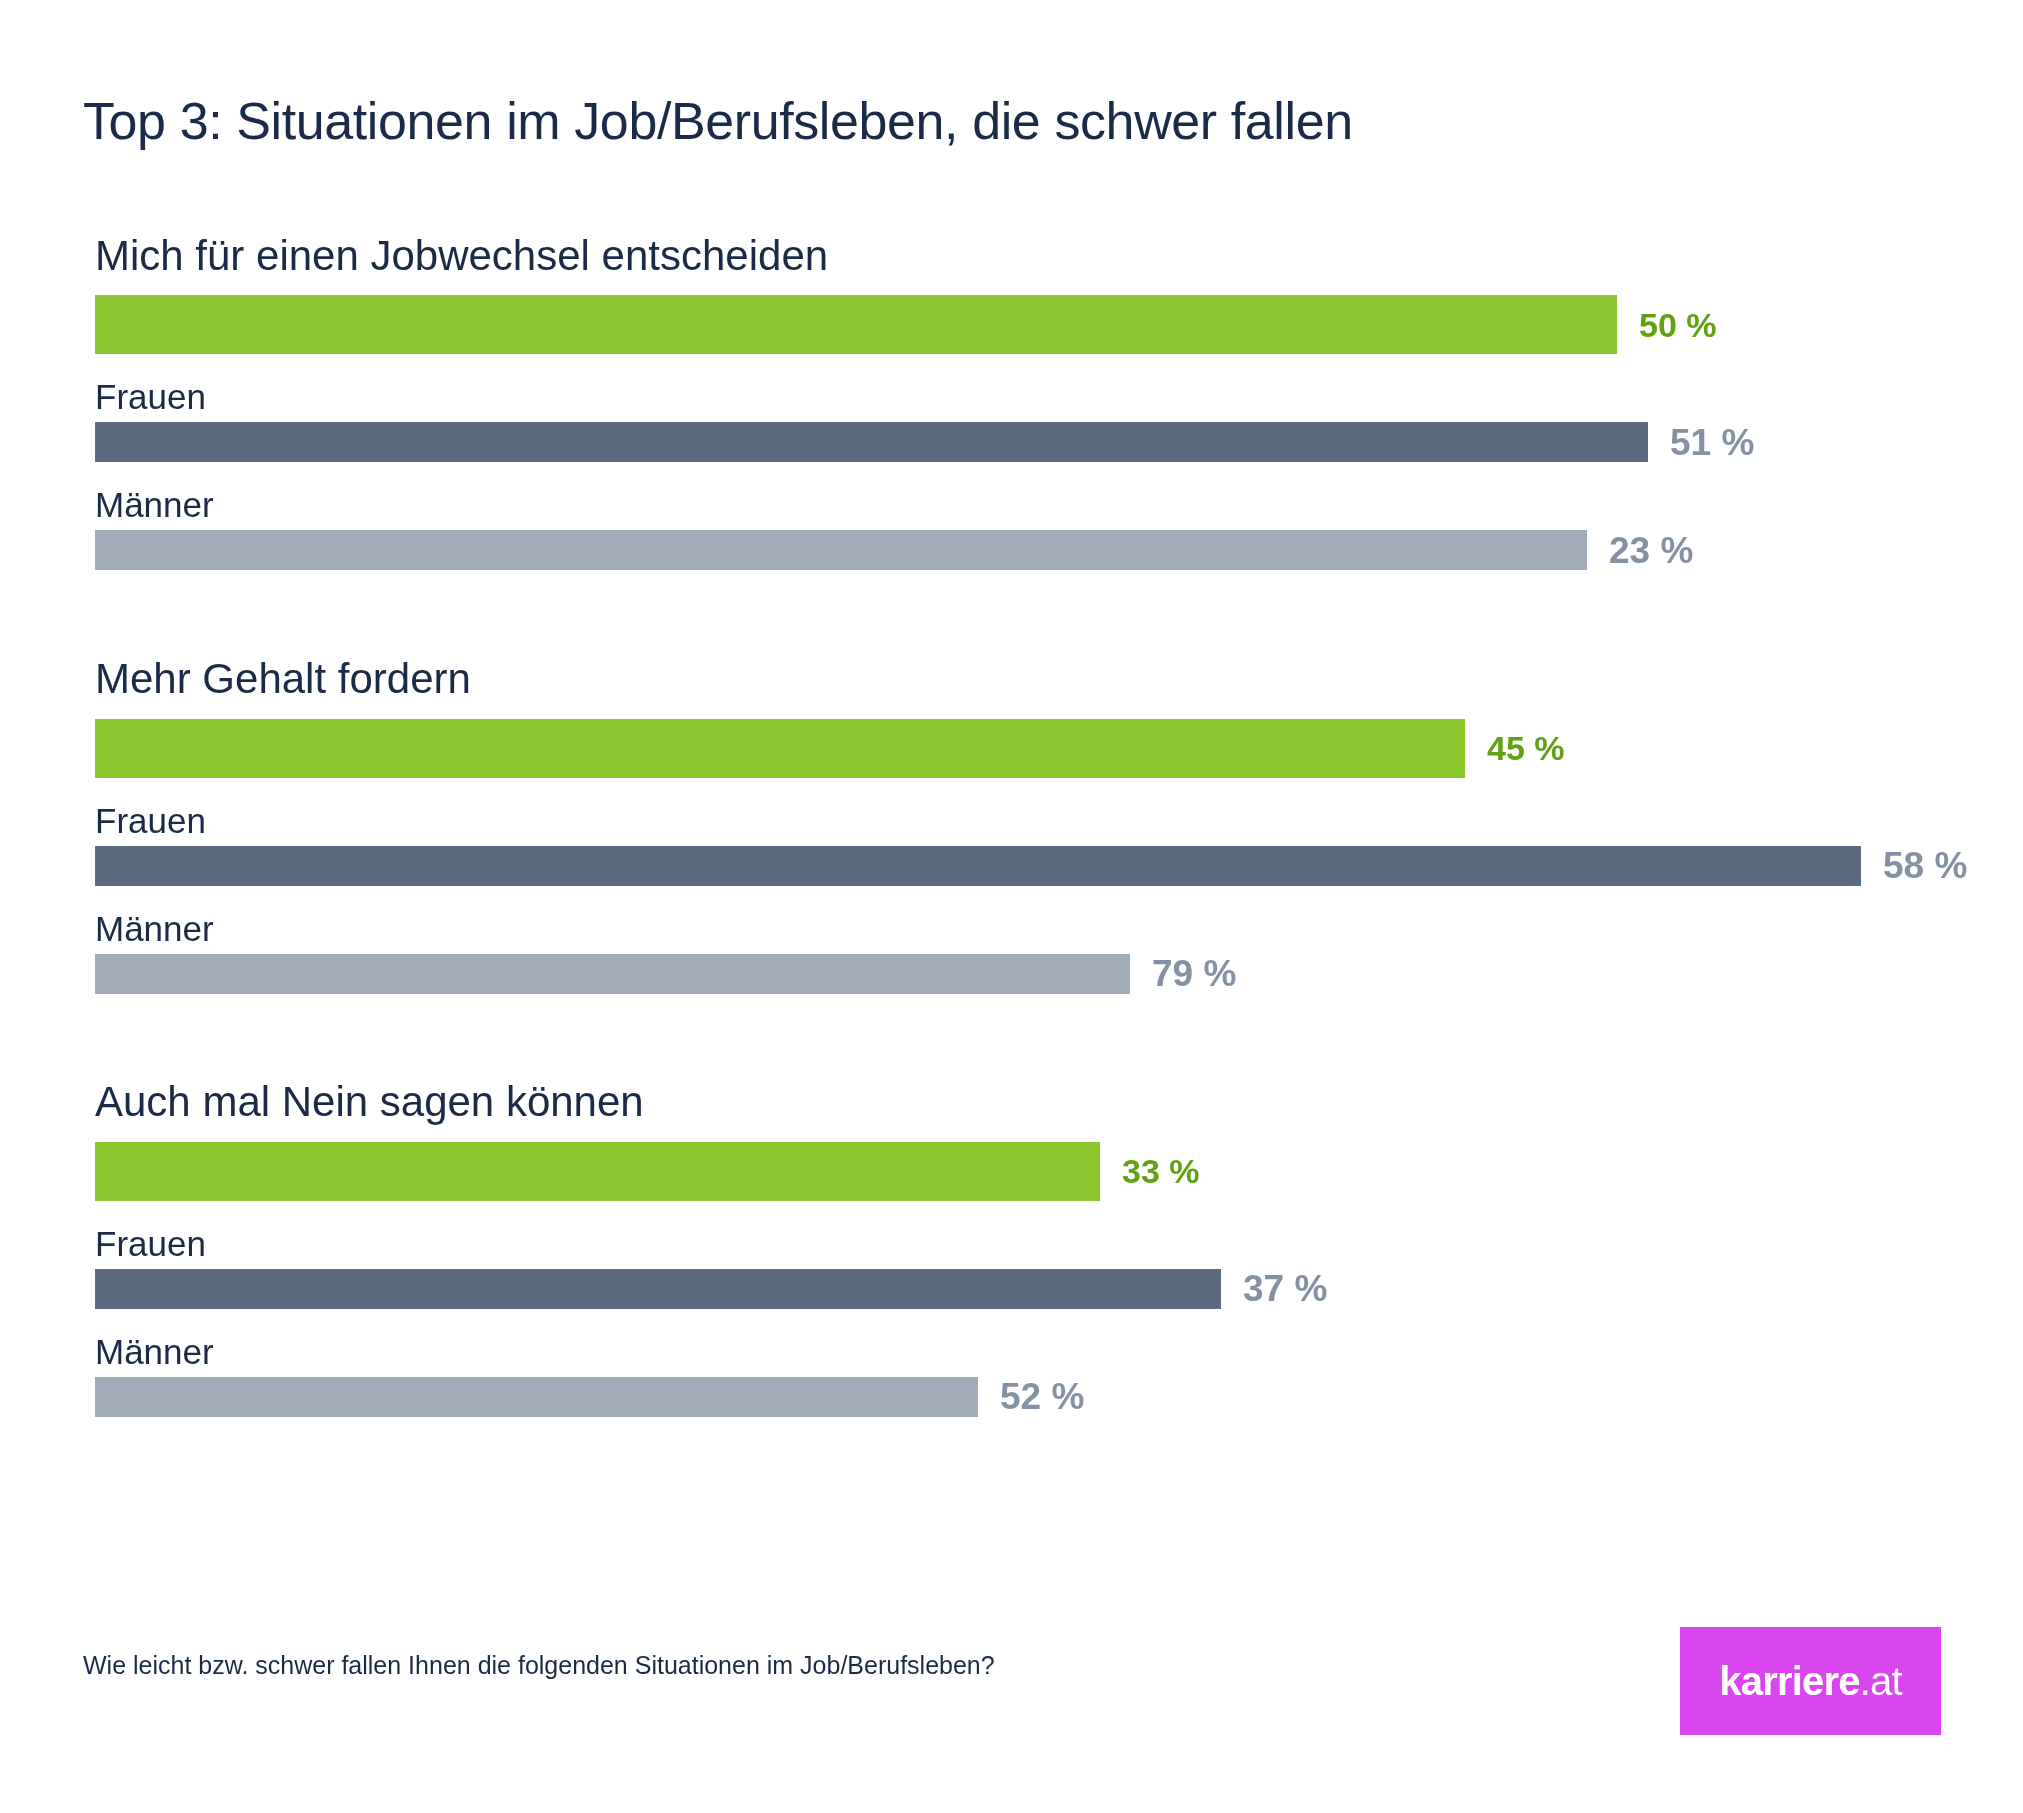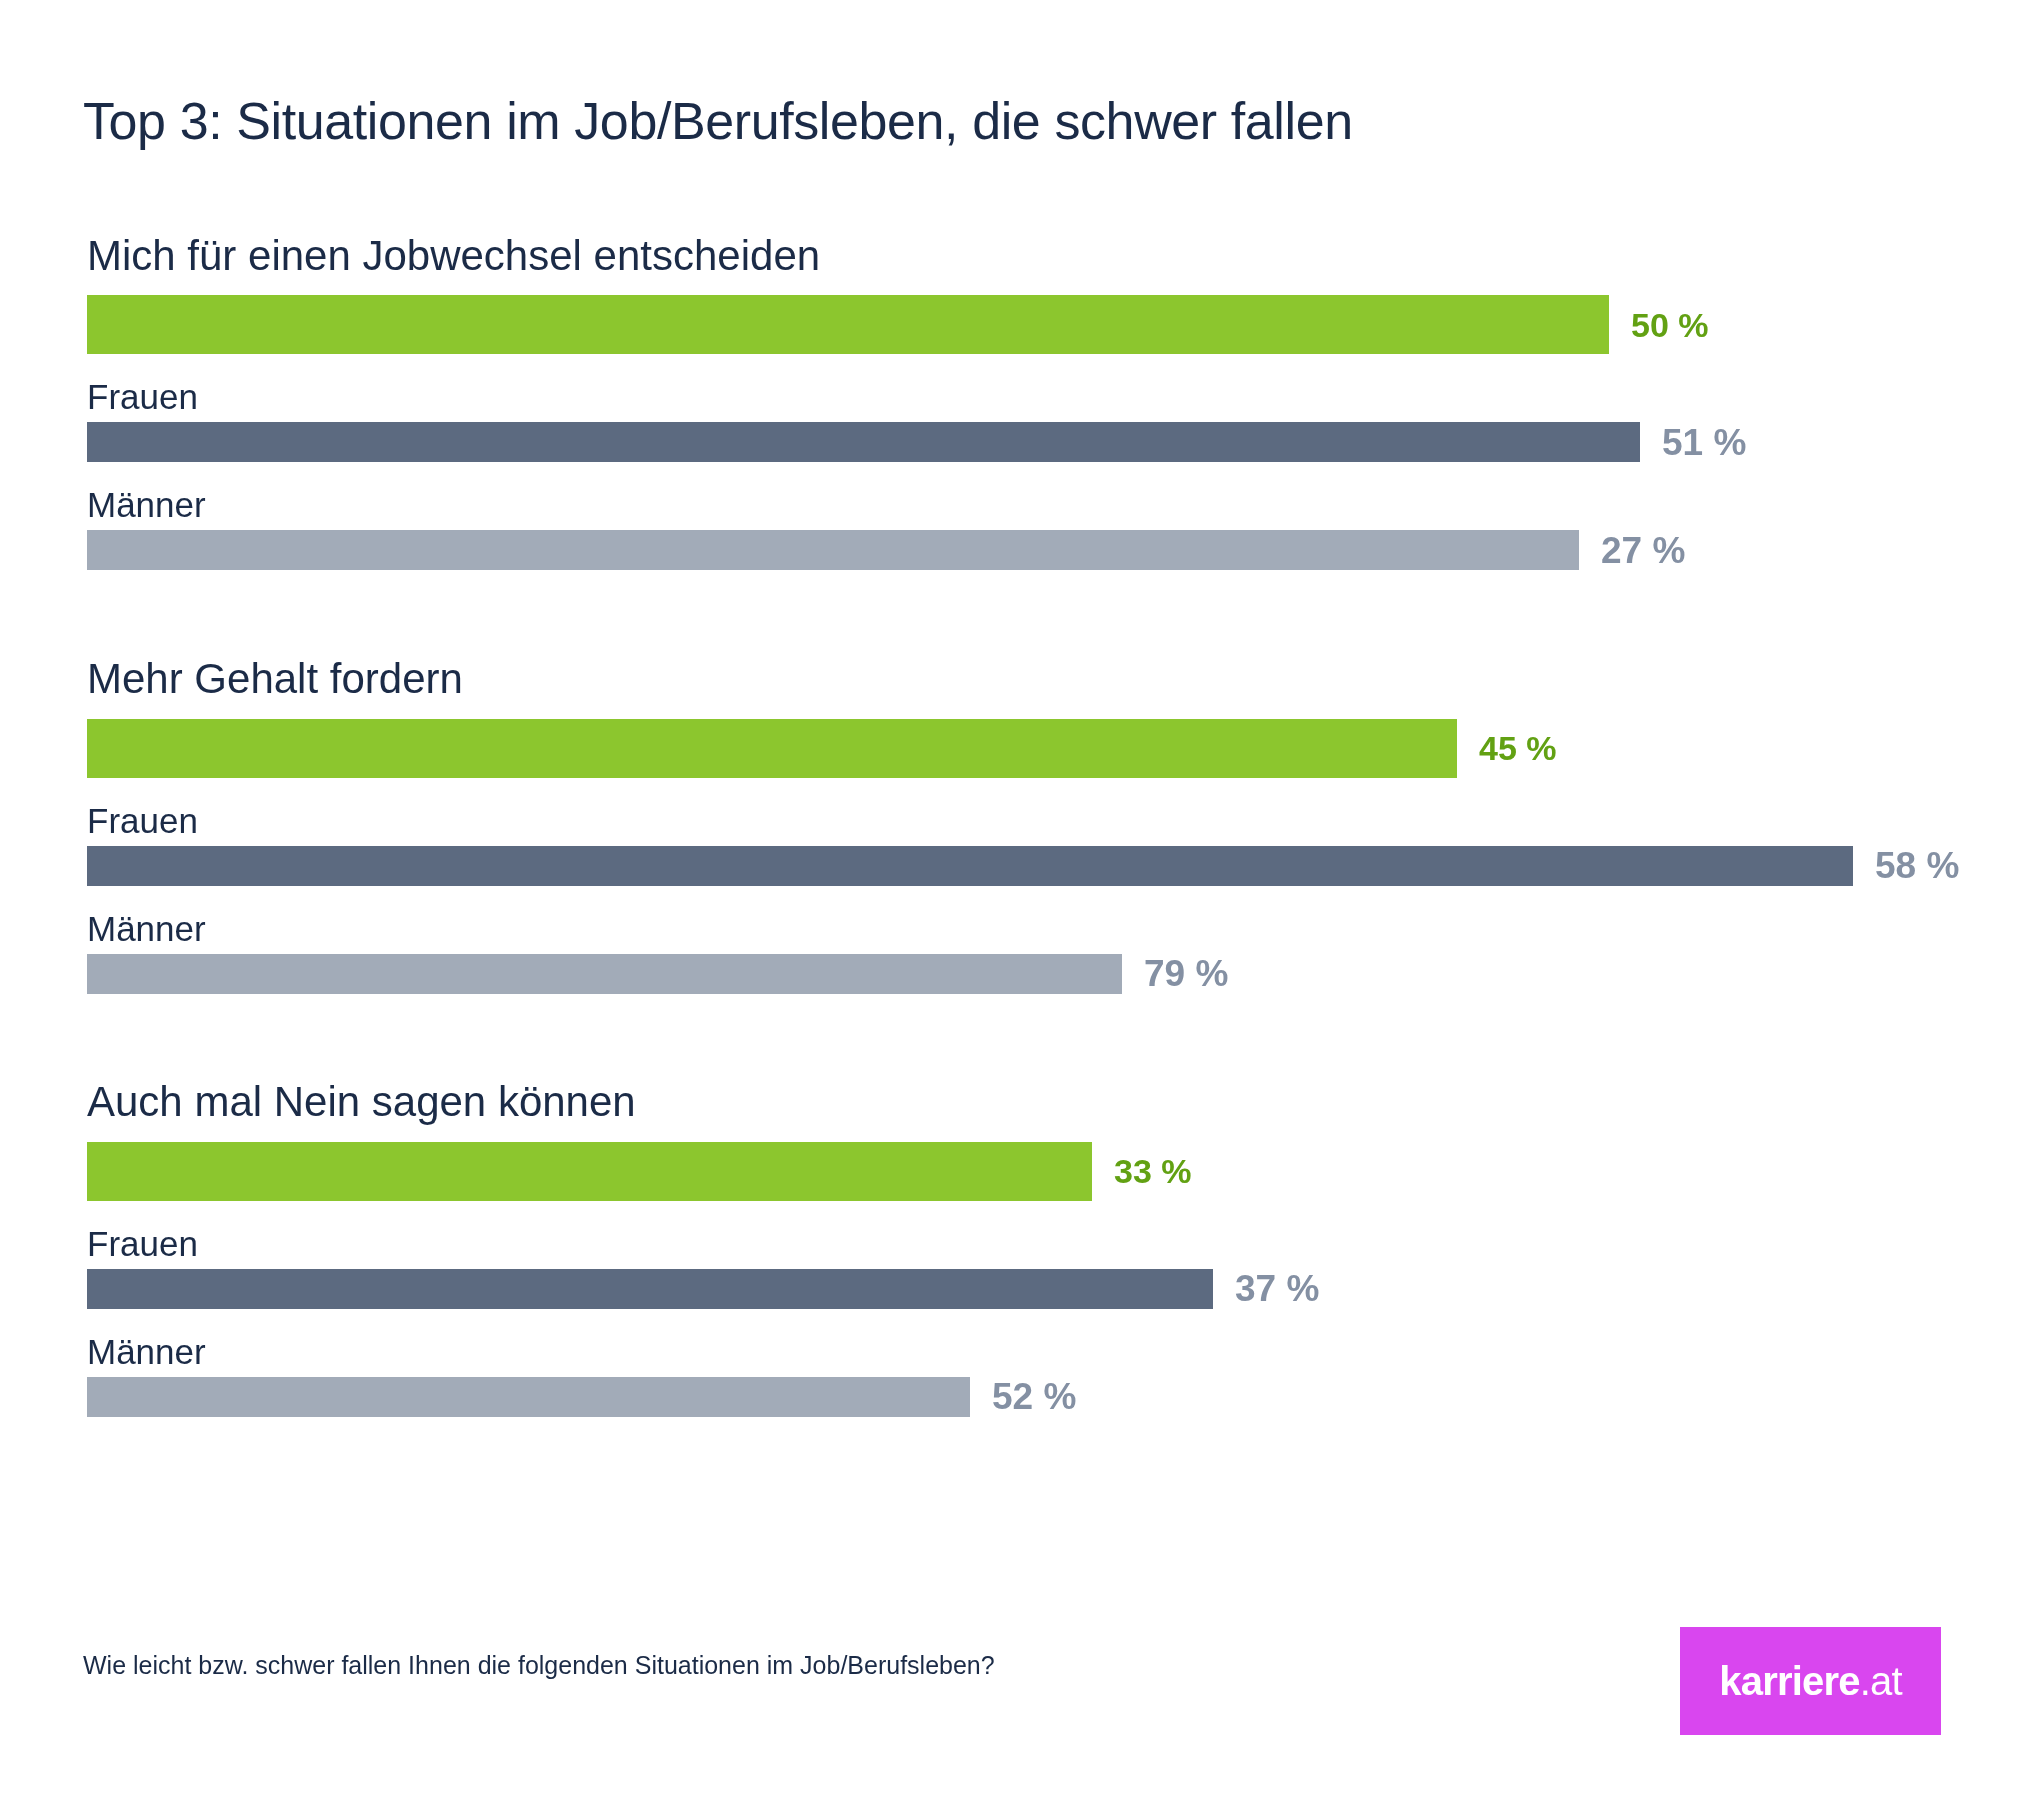--- a/index.html
+++ b/index.html
@@ -30,21 +30,21 @@
     font-size: 52px;
     font-weight: normal;
     color: #1B2B47;
     letter-spacing: -0.4px;
     white-space: nowrap;
   }
 
   
   .groups {
     position: absolute;
-    left: 4px;
+    left: 12px;
     top: 228px;
     width: 1613px;
   }
   .group {
     position: relative;
     margin-bottom: 81px;
   }
   .group-title {
     margin-left: 83px;
     font-size: 42px;
@@ -165,21 +165,21 @@
 
       <div class="series-label">Frauen</div>
       <div class="bar-row sub">
         <div class="bar women" style="width: 1553px;"></div>
         <div class="bar-value women">51 %</div>
       </div>
 
       <div class="series-label">Männer</div>
       <div class="bar-row sub">
         <div class="bar men" style="width: 1492px;"></div>
-        <div class="bar-value men">27 %</div>
+        <div class="bar-value men">23 %</div>
       </div>
     </div>
 
     <div class="group">
       <div class="group-title">Mehr Gehalt fordern</div>
 
       <div class="bar-row">
         <div class="bar total" style="width: 1370px;"></div>
         <div class="bar-value total">45 %</div>
       </div>

